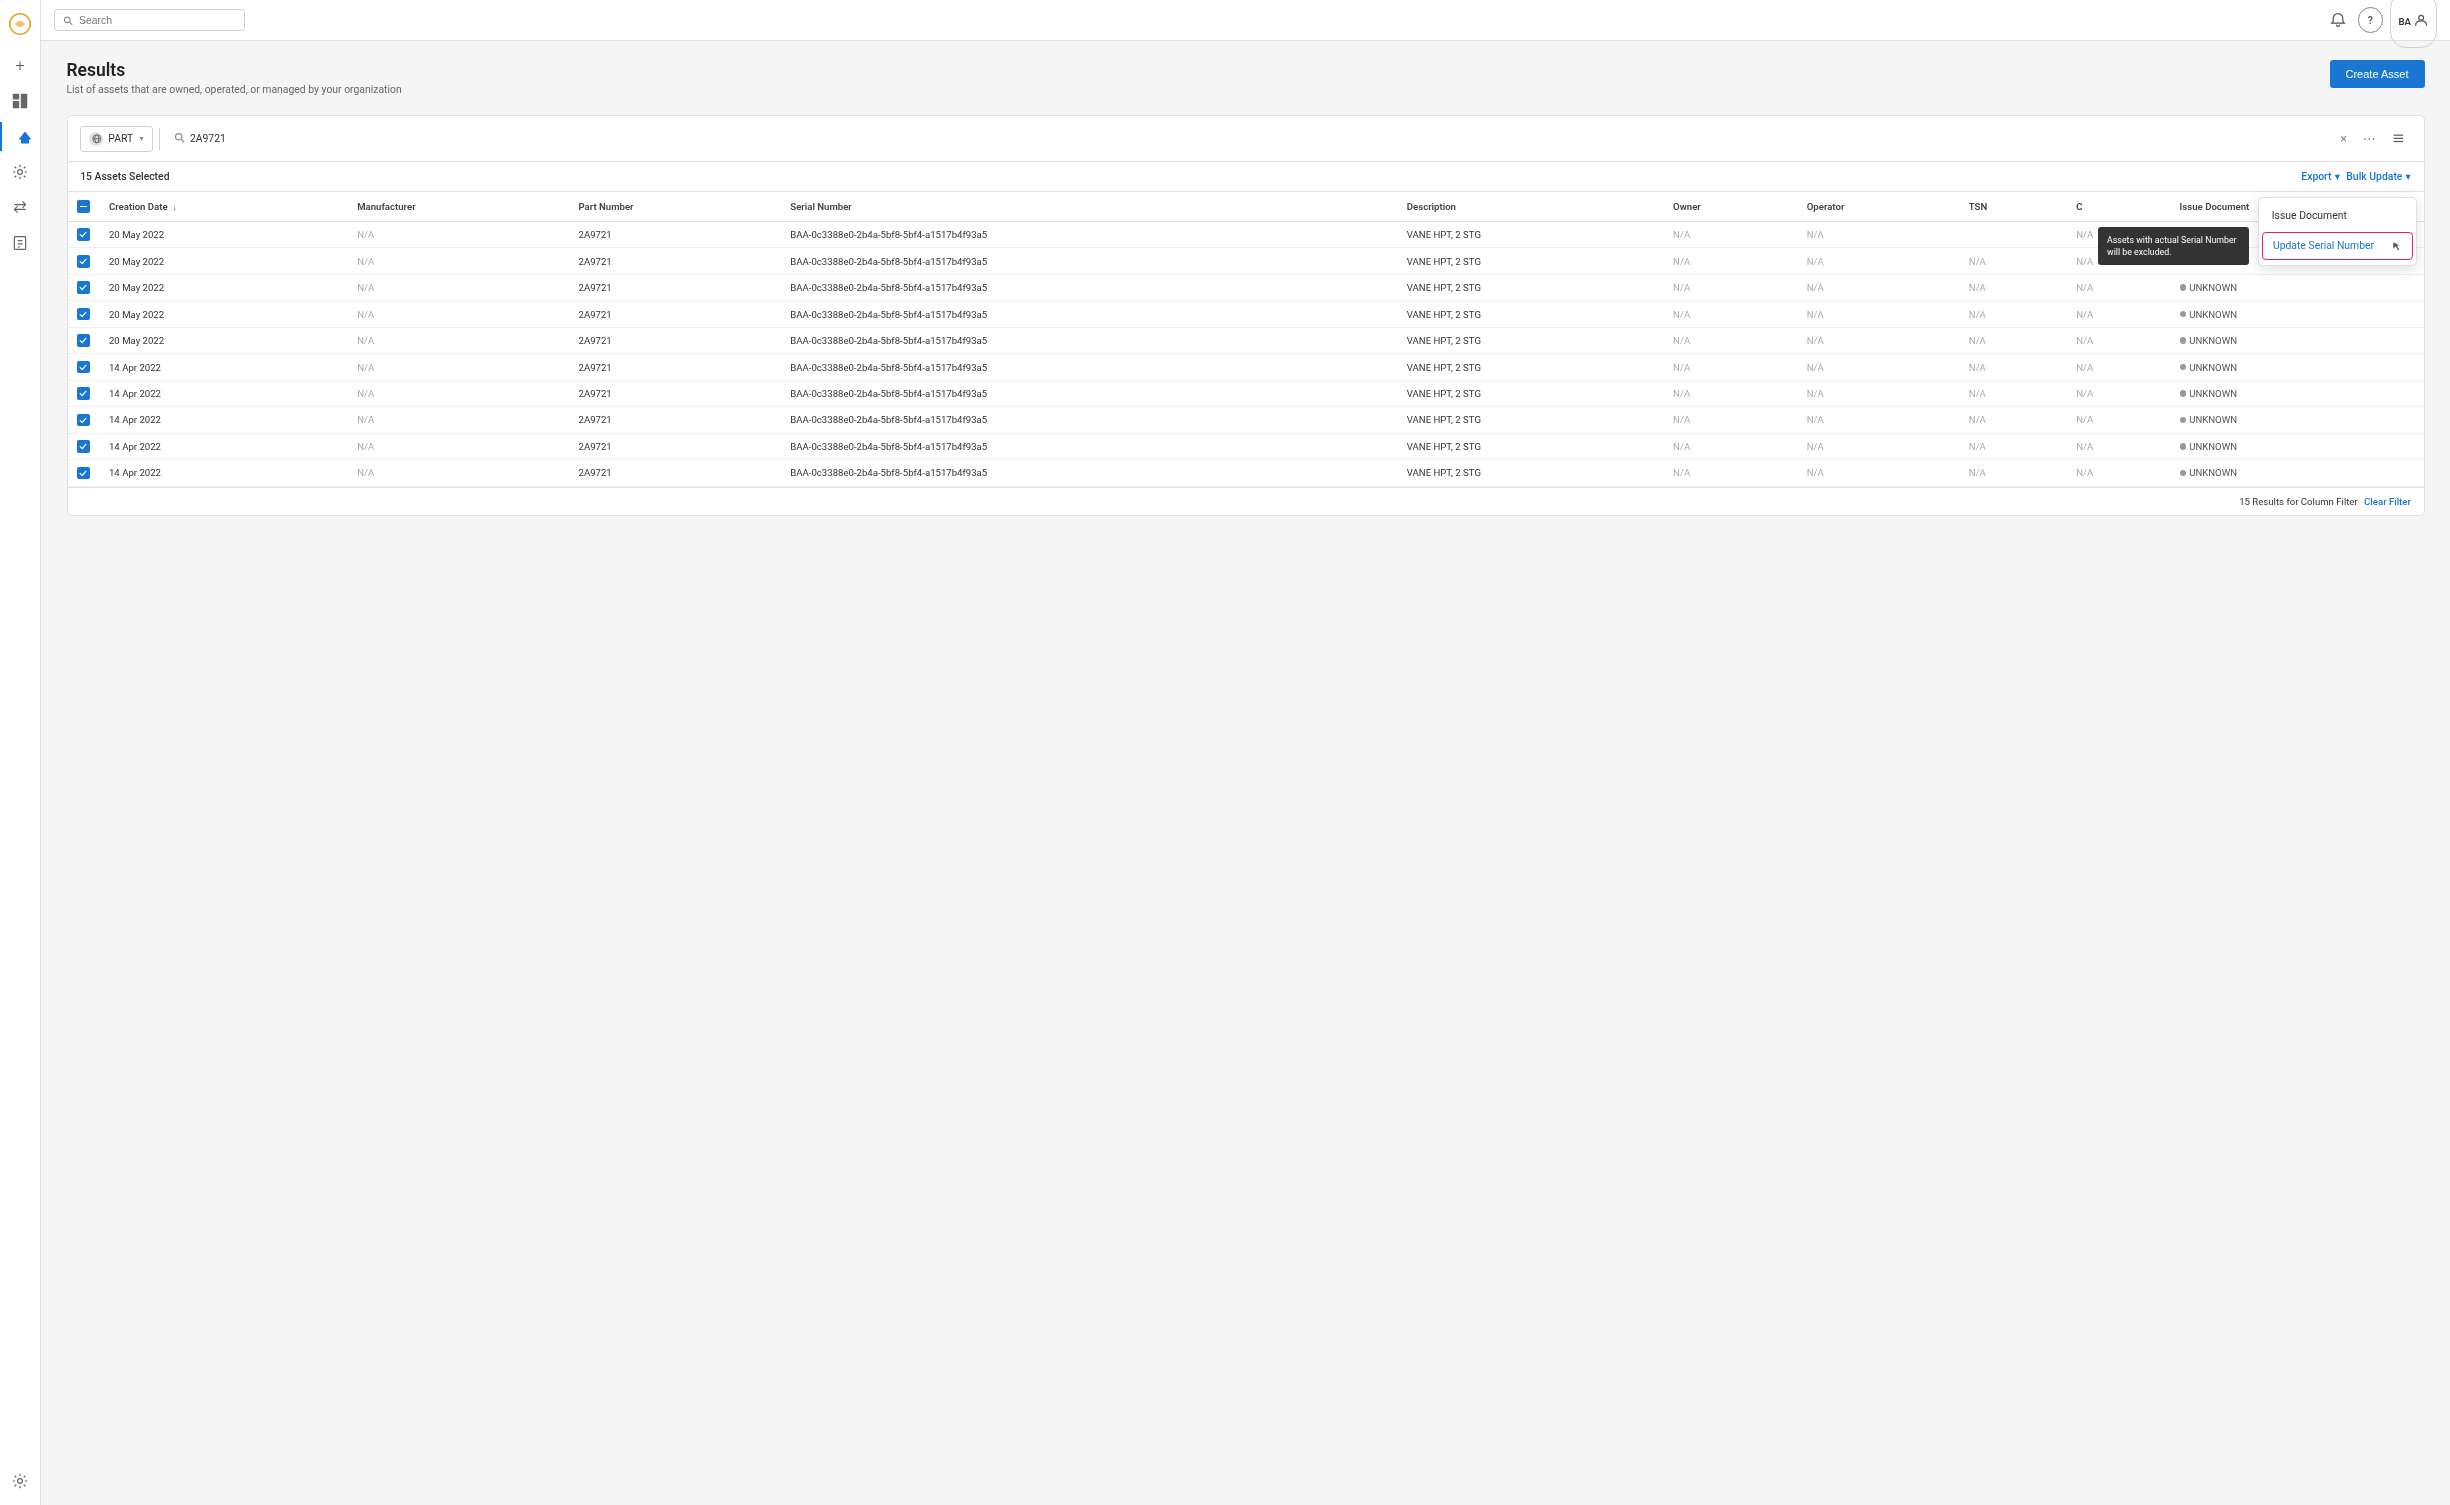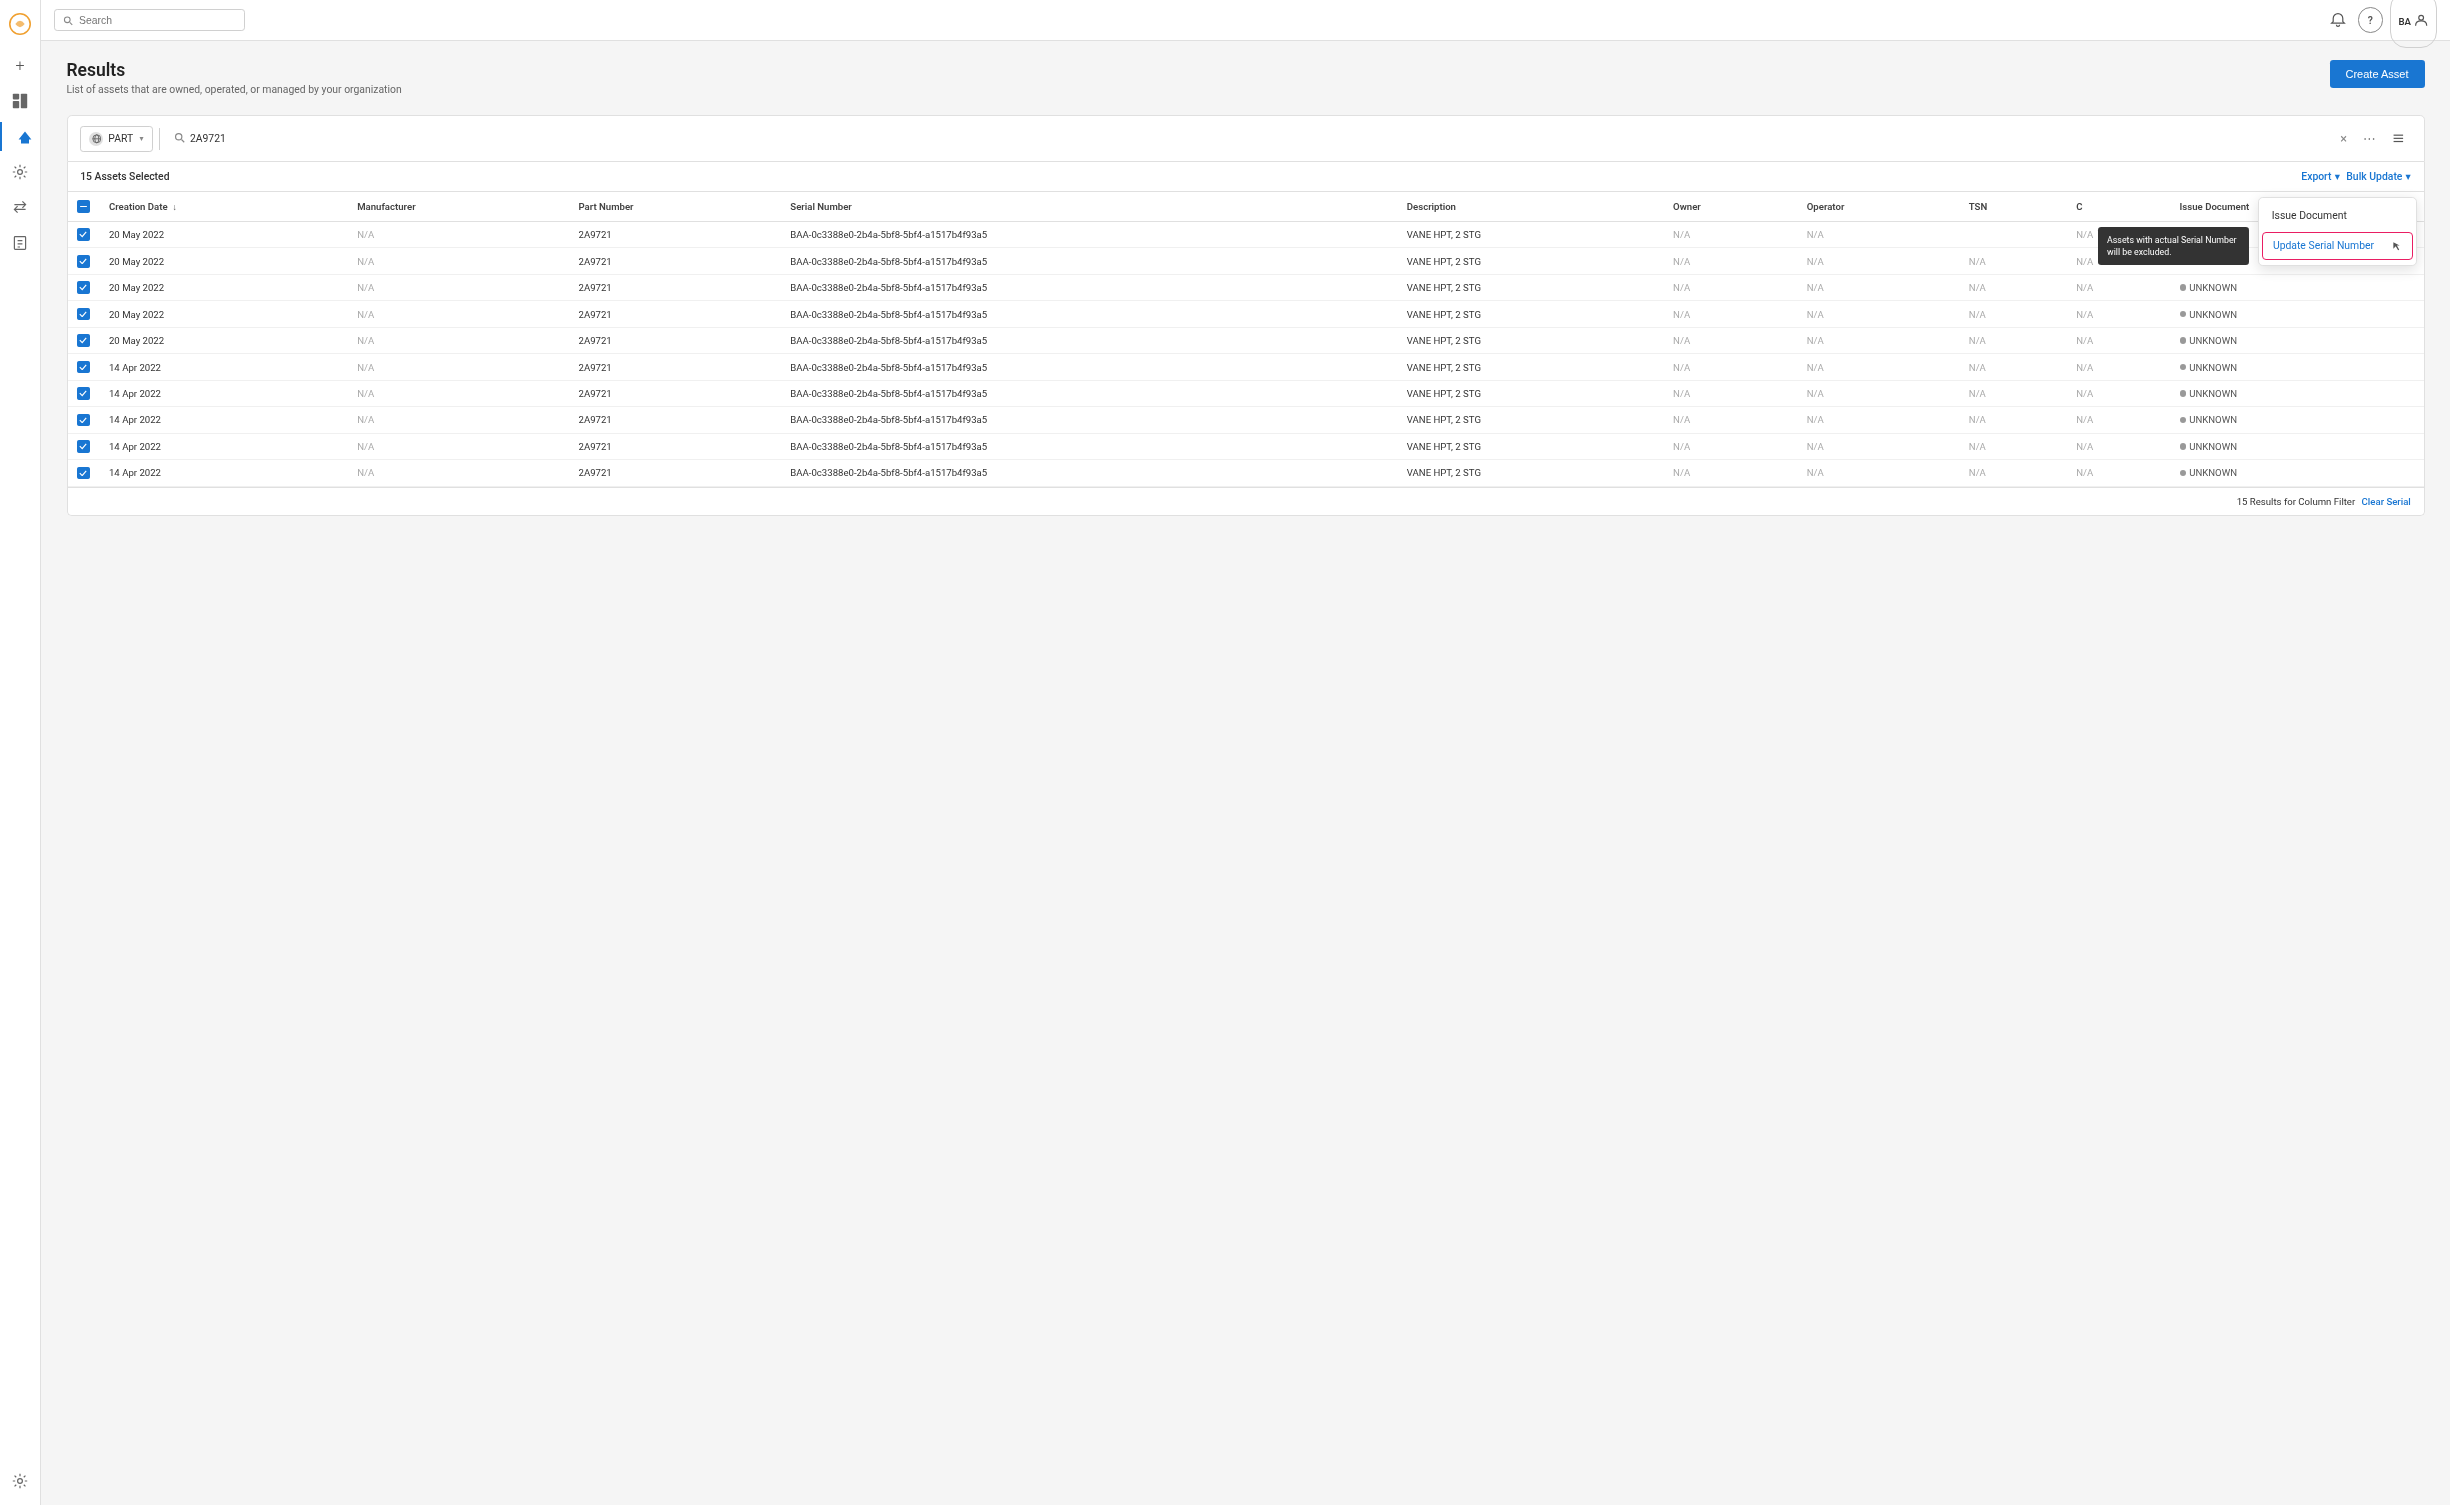--- a/index.html
+++ b/index.html
@@ -498,18 +498,18 @@
             </svg>
         </div>
       </div>
 
       <div class="tooltip-box" style="top:65px; right:175px; width:151px;">
         <span>Assets with actual Serial Number will be excluded.</span>
       </div>
 
       <div class="results-bar">
         <span>15 Results for Column Filter</span>
-        <span class="clear-filter-link">Clear Serial</span>
+        <span class="clear-filter-link">Clear Filter</span>
       </div>
     </div>
   </div>
 </div>
 
 
 </body></html>

